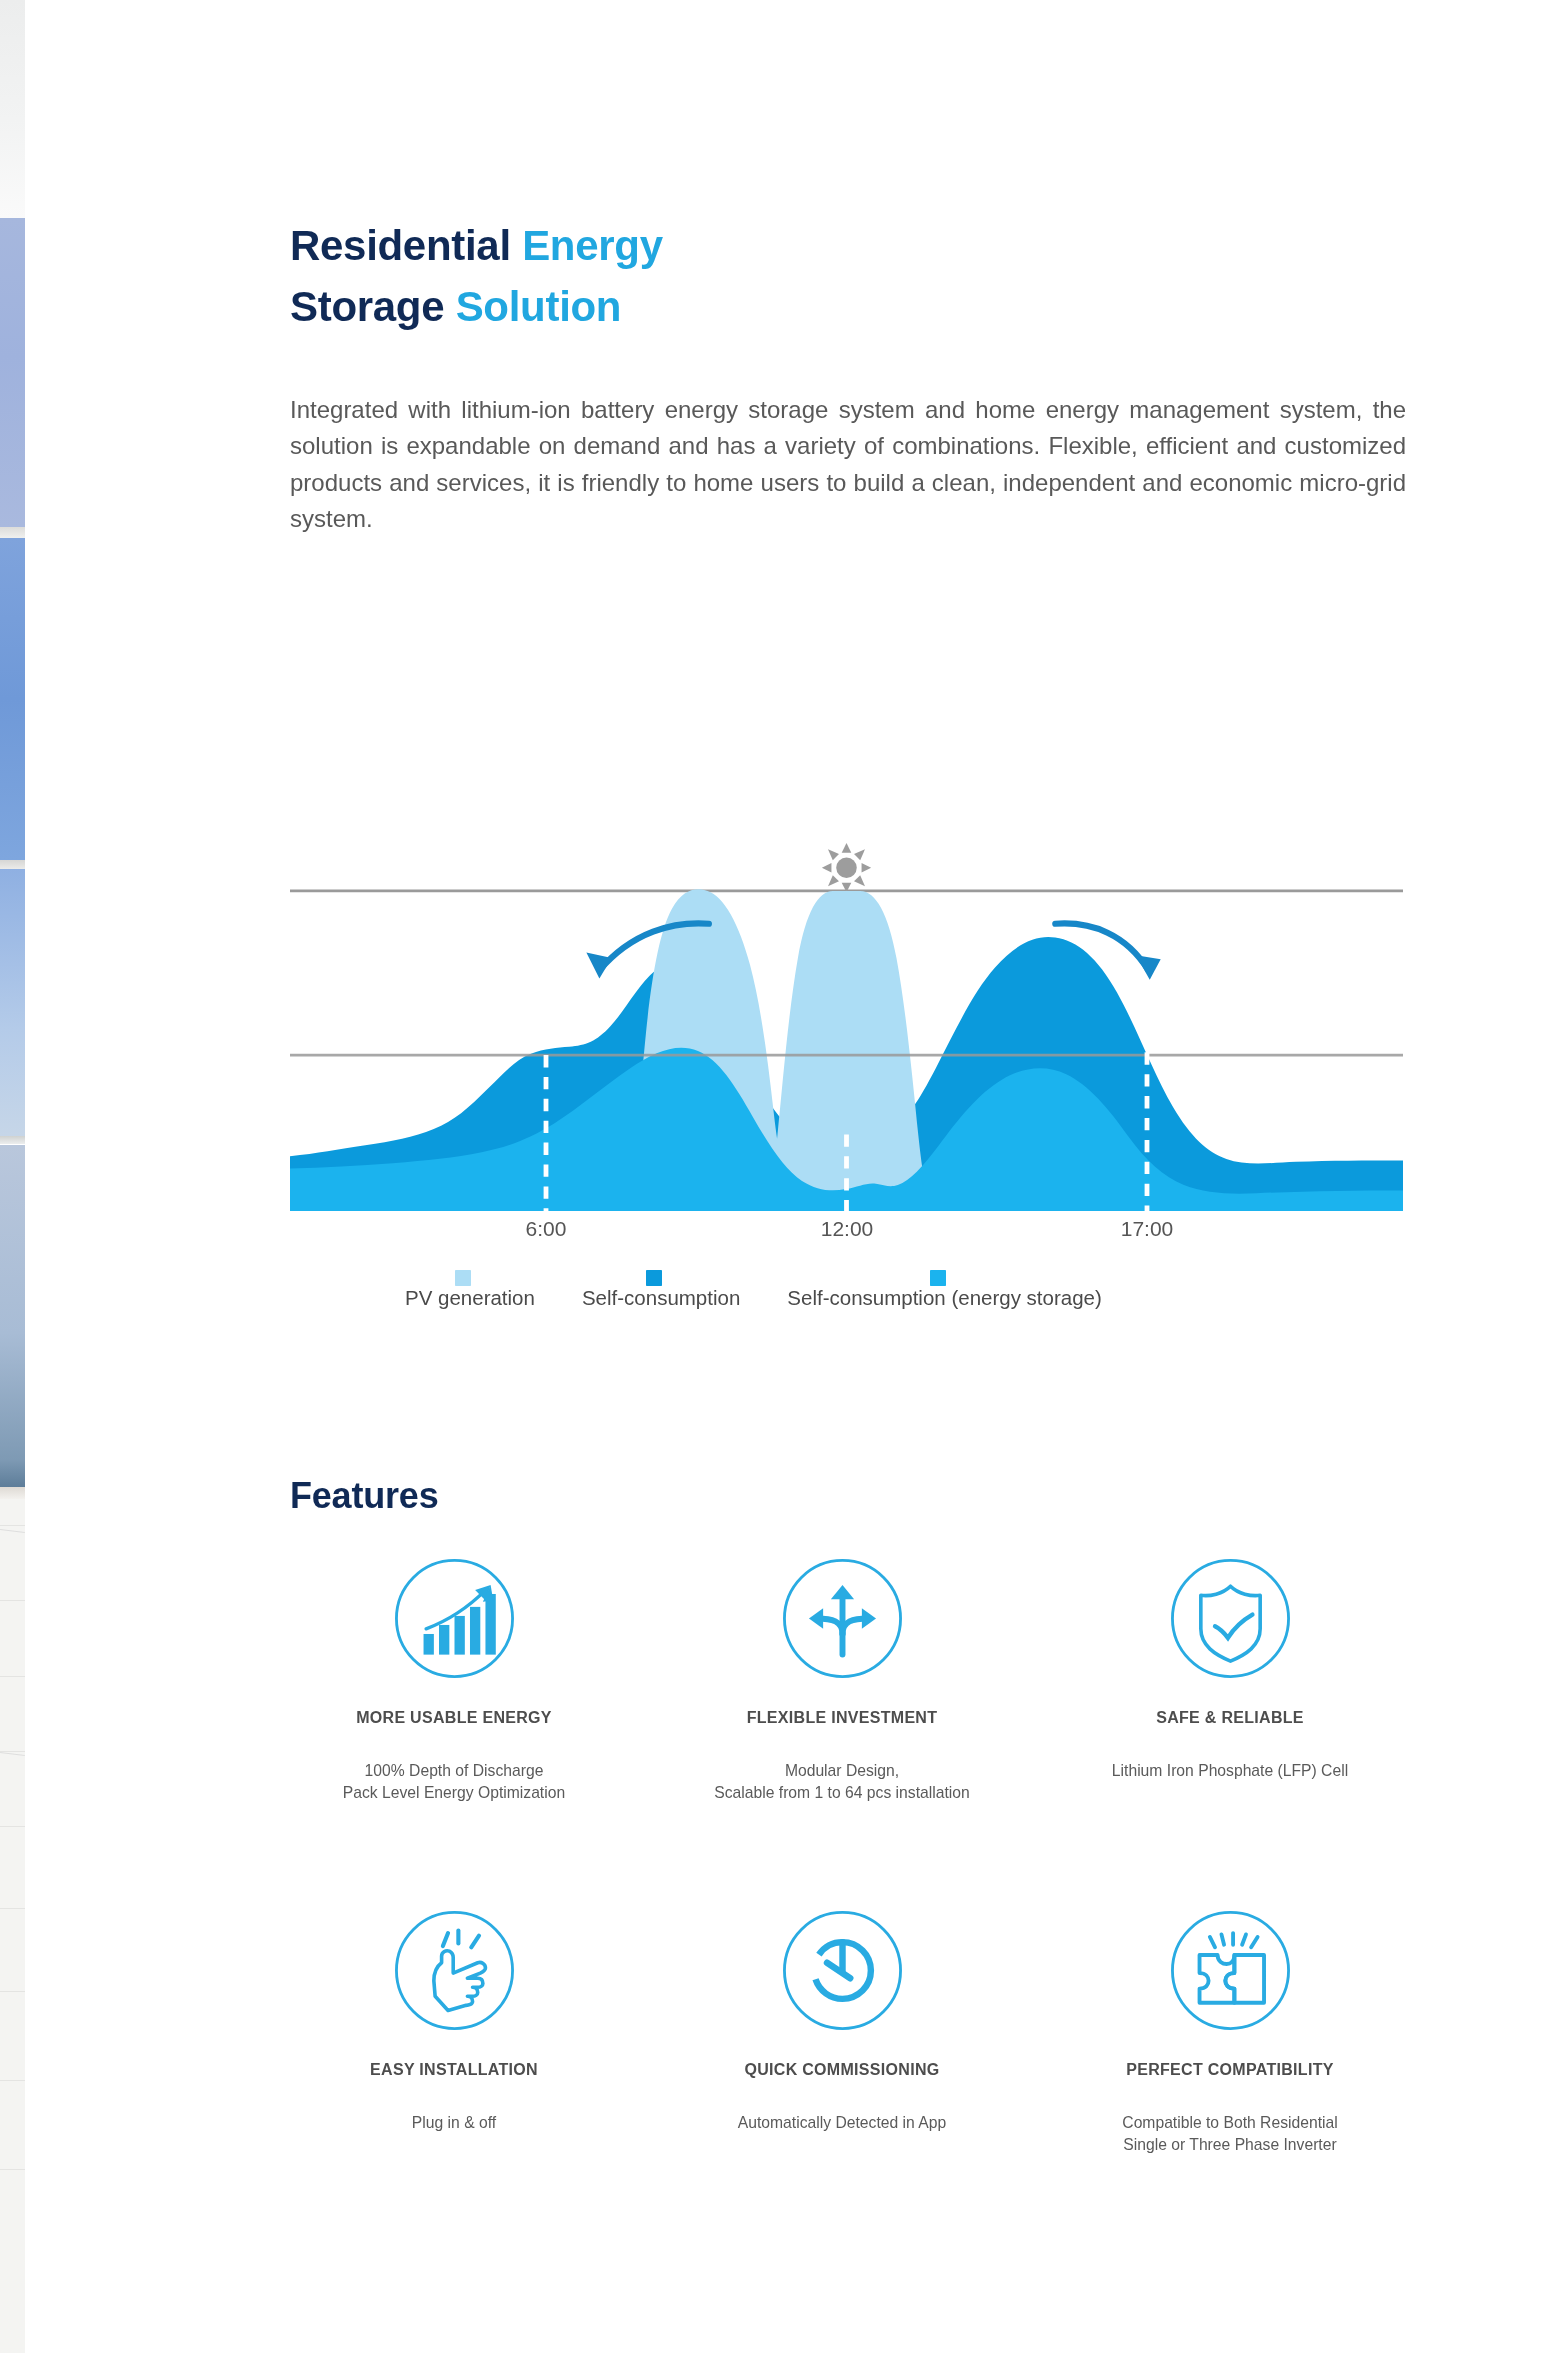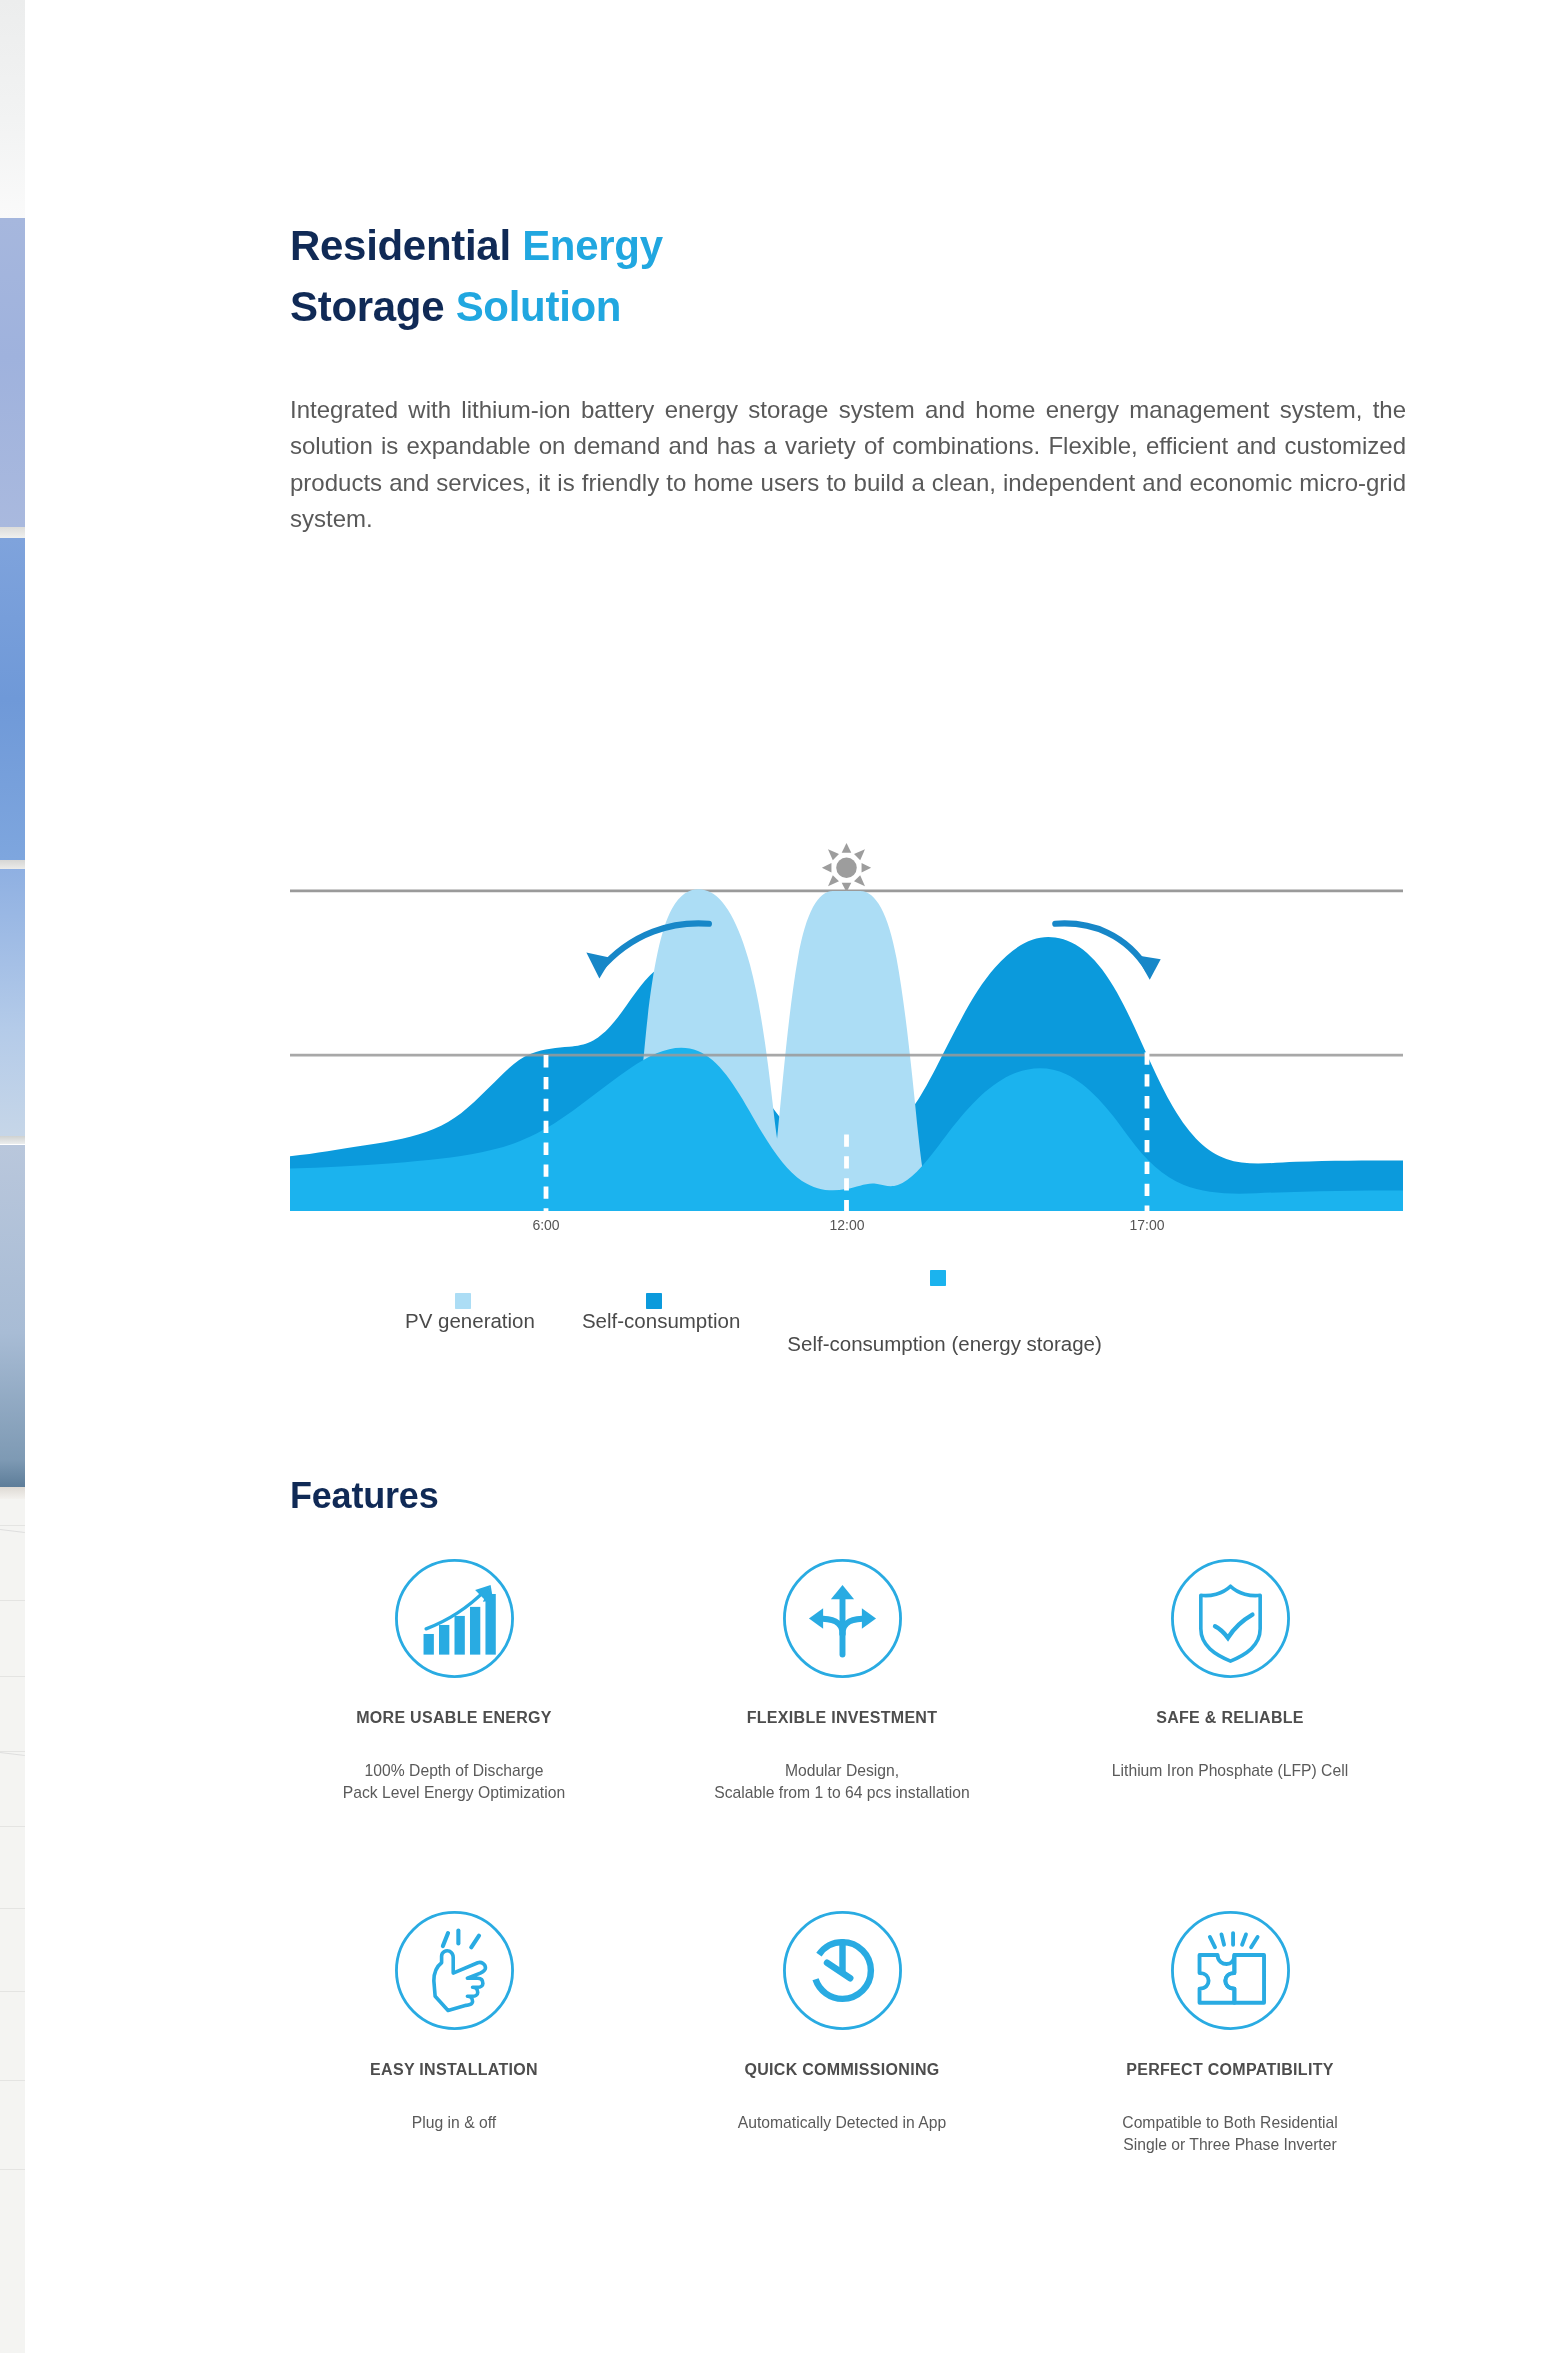--- a/index.html
+++ b/index.html
@@ -41,21 +41,21 @@
     position:absolute;left:290px;top:368px;width:1116px;
     font-size:24px;line-height:1.52;color:#595959;text-align:justify;
   }
 
   
   #chart{
     position:absolute;left:290px;top:787px;width:1113px;height:534px;
   }
   #chart .chart-canvas{position:absolute;left:0;top:0;width:1113px;height:424px;}
   .xlabels{position:absolute;left:0;top:430px;width:1113px;height:31.5px;}
-  .xlabel{position:absolute;top:0;font-size:14px;color:#555;transform:translateX(-50%);}
+  .xlabel{position:absolute;top:0;font-size:21px;color:#555;transform:translateX(-50%);}
 
   .legend{position:absolute;left:115px;top:483px;display:flex;align-items:center;gap:0;}
   .leg-item{display:flex;align-items:center;margin-right:47px;flex-direction:column;}
   .leg-sw{width:16.4px;height:16.4px;margin-right:13.7px;border-radius:0.7px;flex:0 0 auto;}
   .leg-txt{font-size:20.5px;color:#4a4a4a;white-space:nowrap;}
 
   
   .features-title{
     position:absolute;left:290px;top:1445px;
     font-size:36px;font-weight:bold;color:#102a56;letter-spacing:-0.2px;
@@ -235,21 +235,21 @@
 
     <div class="legend">
       <div class="leg-item">
         <span class="leg-sw" style="background:#ACDDF5;"></span>
         <span class="leg-txt">PV generation</span>
       </div>
       <div class="leg-item">
         <span class="leg-sw" style="background:#0B9ADC;"></span>
         <span class="leg-txt">Self-consumption</span>
       </div>
-      <div class="leg-item" style="margin-right:0;gap:46px;">
+      <div class="leg-item" style="margin-right:0;">
         <span class="leg-sw" style="background:#1BB3EE;"></span>
         <span class="leg-txt">Self-consumption (energy storage)</span>
       </div>
     </div>
   </div>
 
   <h2 class="features-title">Features</h2>
 
   <div id="features-grid">
 

